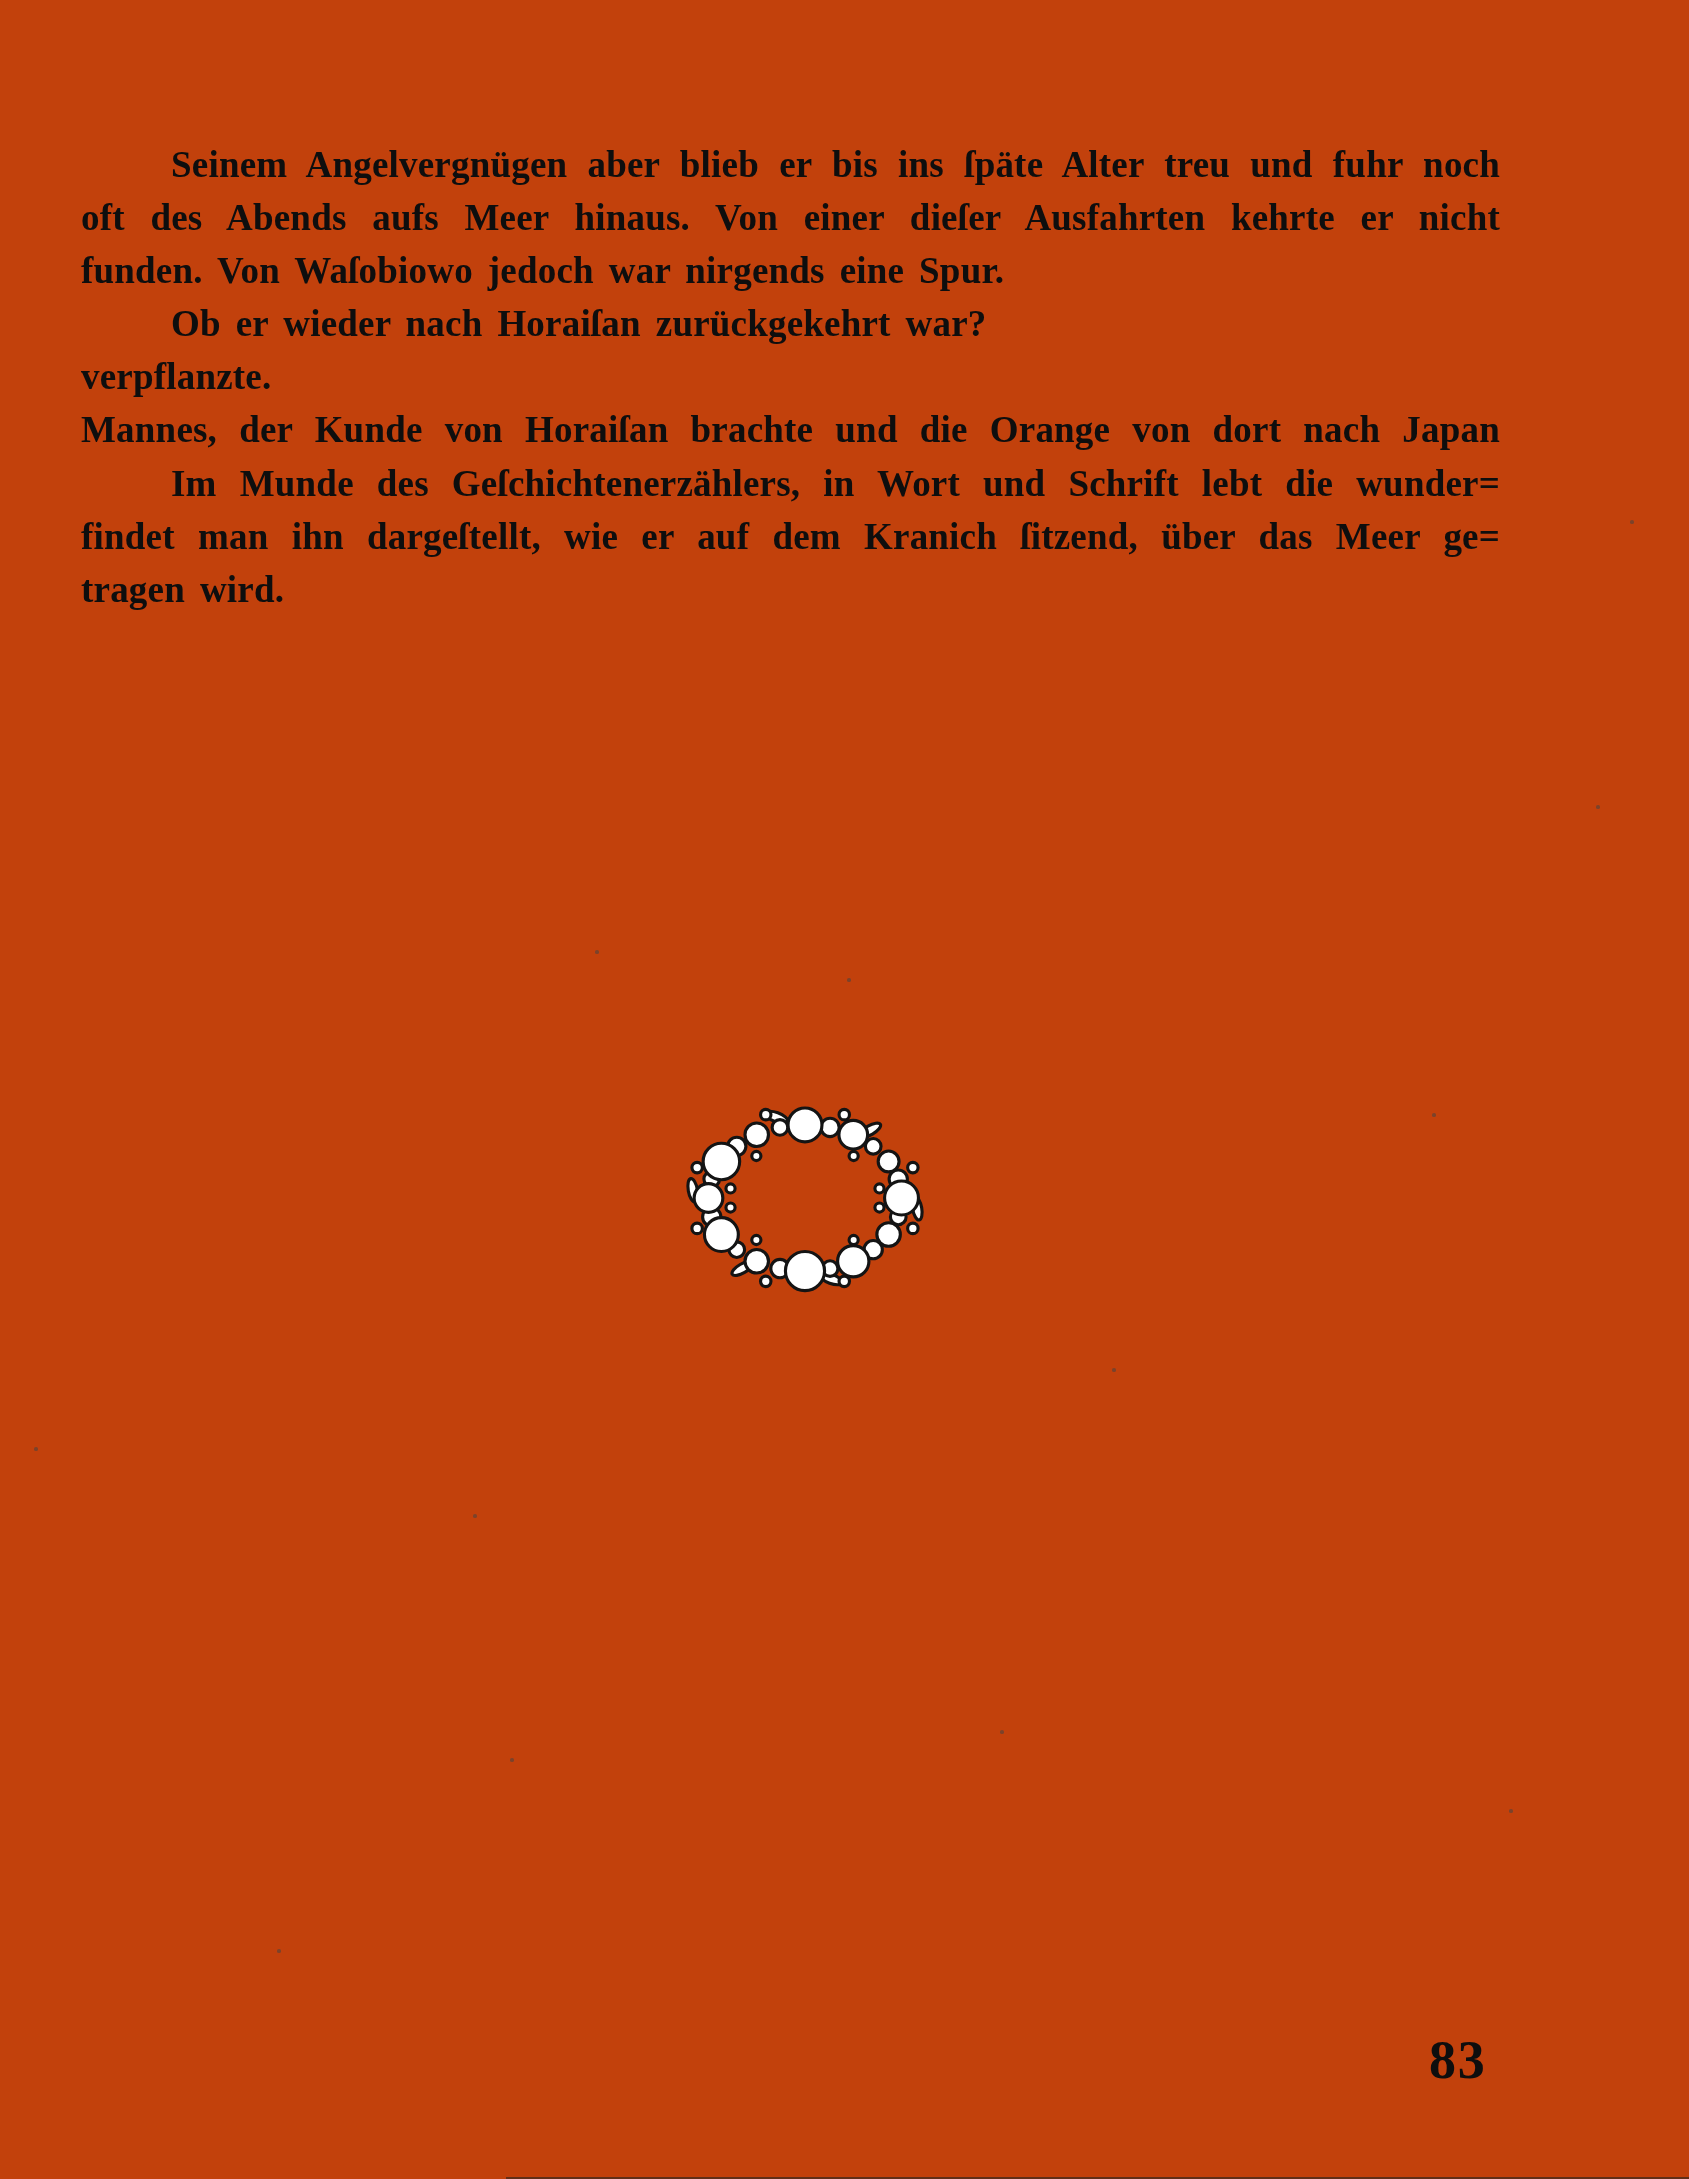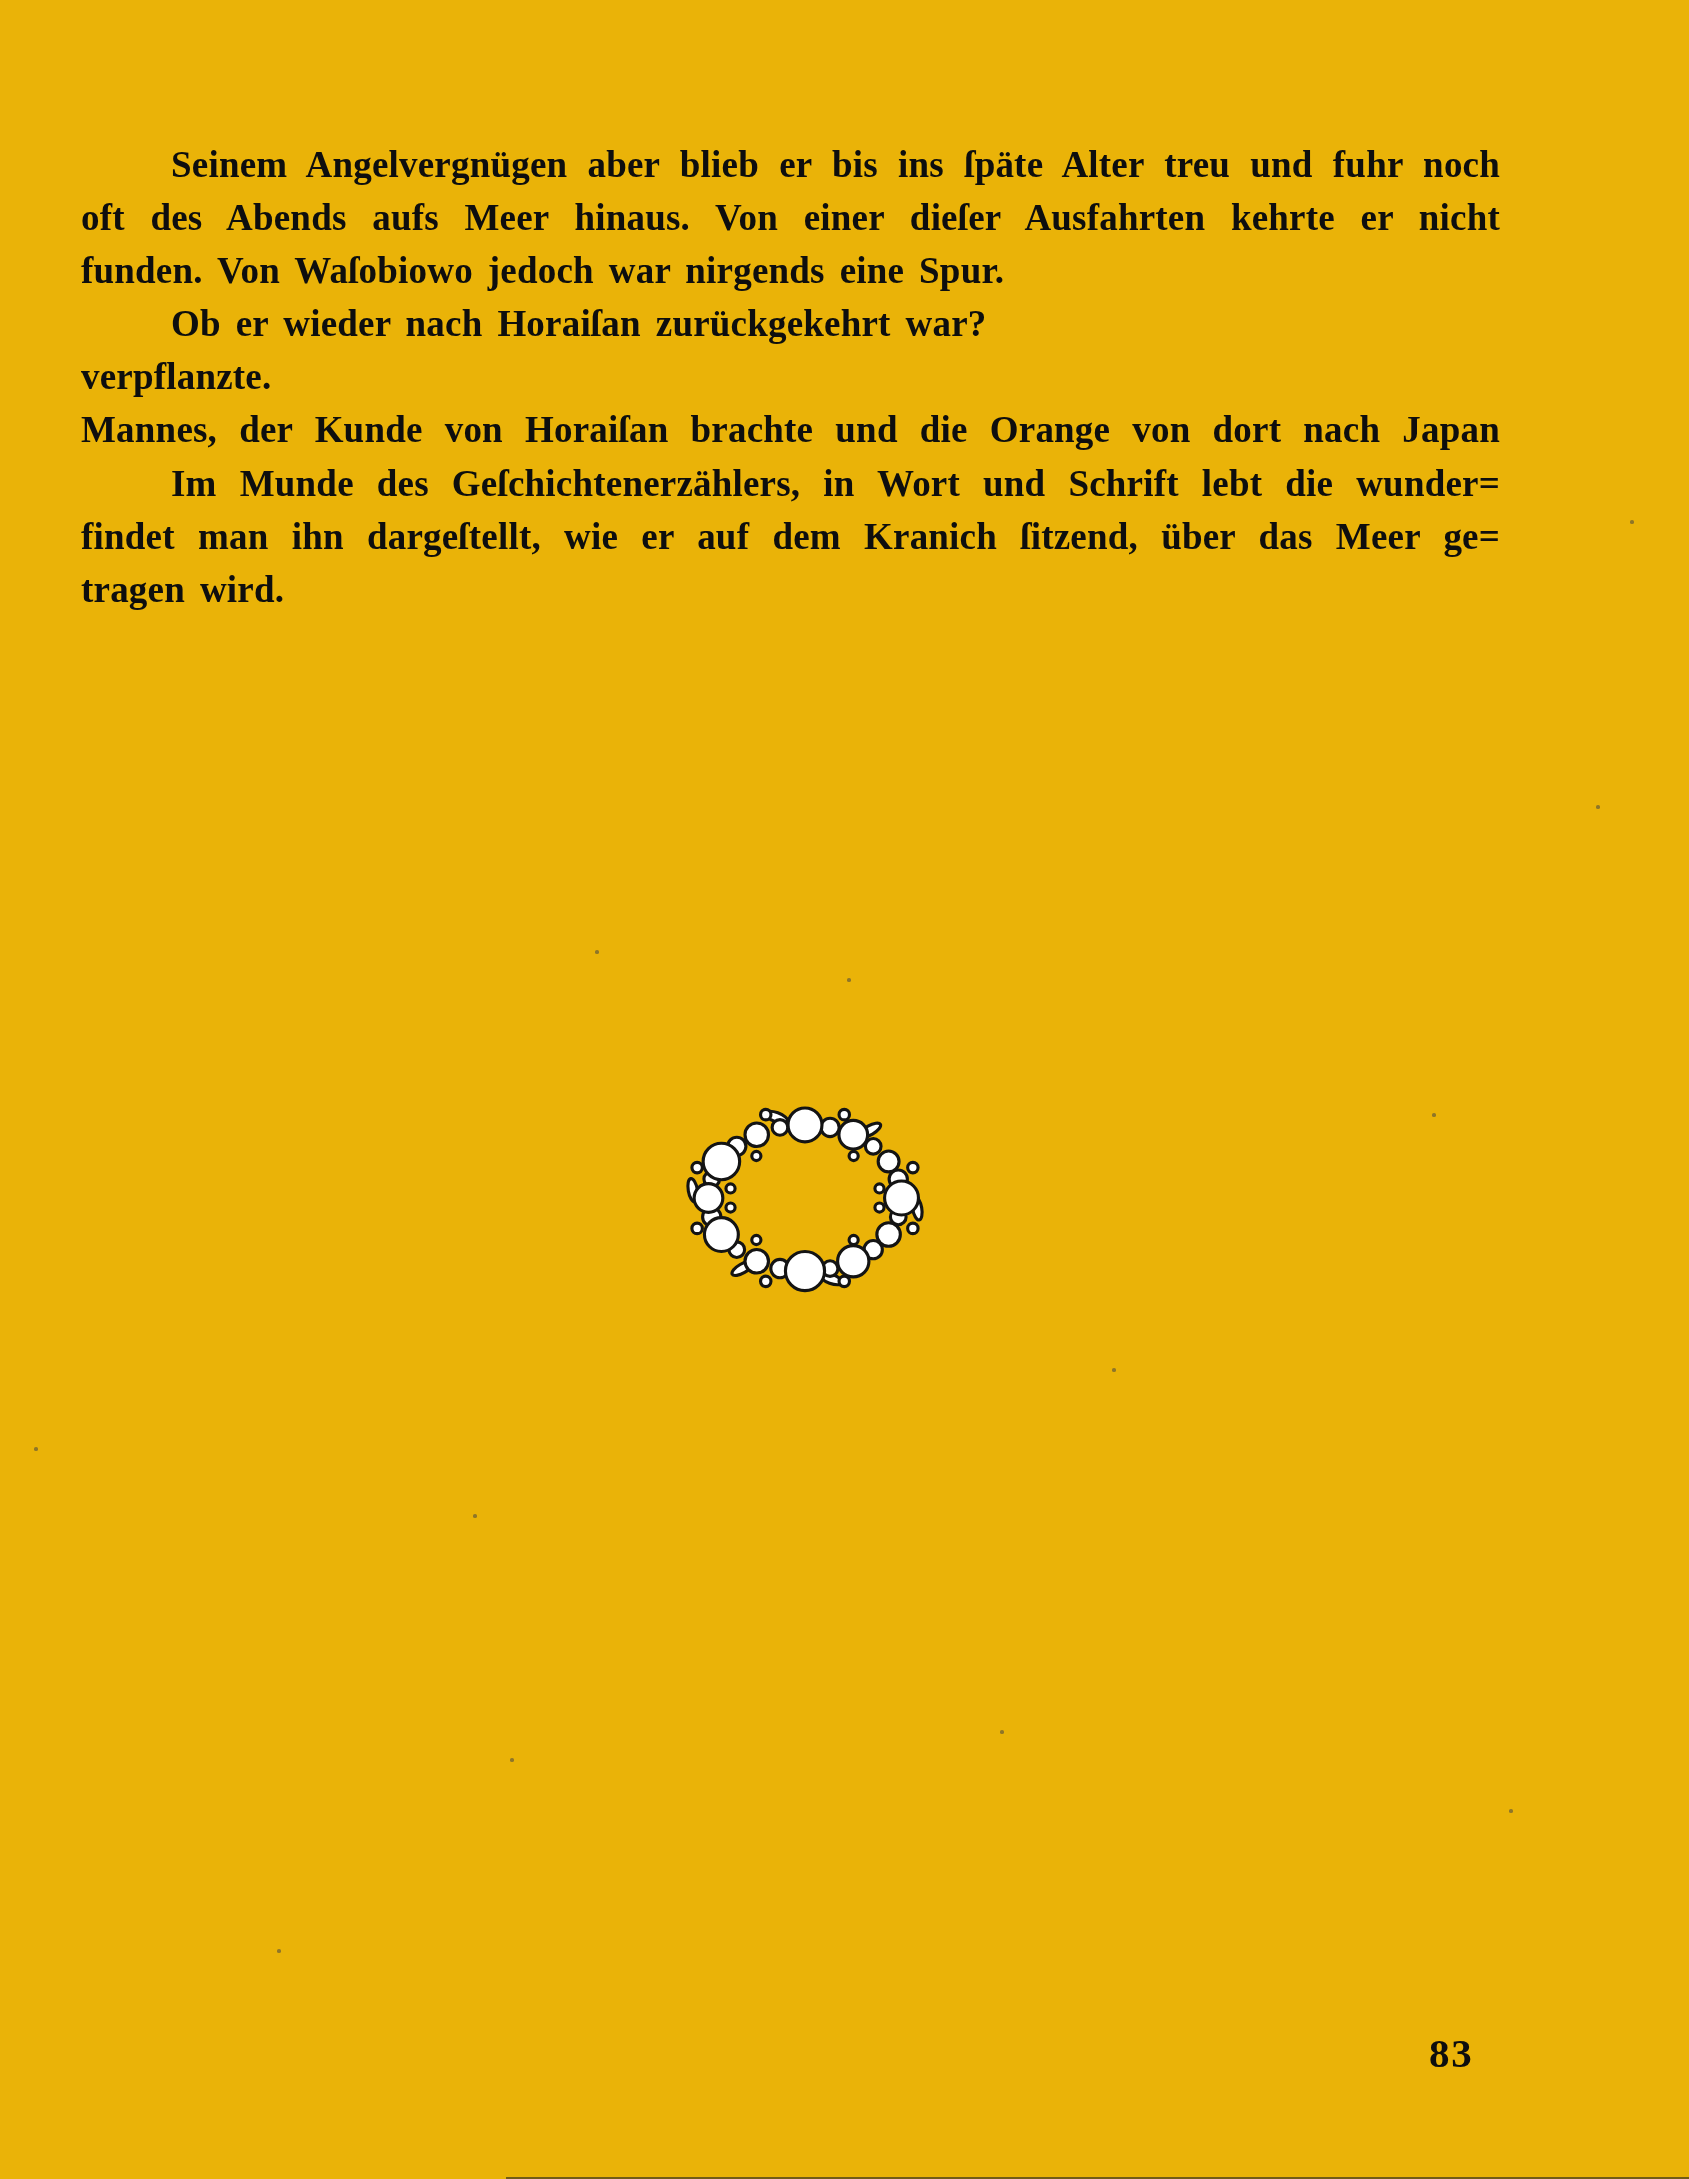--- a/index.html
+++ b/index.html
@@ -1,21 +1,21 @@
 <!DOCTYPE html>
 <html style="font-size:14.8px"><head>
 <meta charset="utf-8">
 <style>
   html, body { margin: 0; padding: 0; background: #e8e8e8; }
   .book-page {
     position: relative;
     width: 1690px;
     height: 2180px;
     margin: 0 auto;
-    background: #eab308;
+    background: #c2410c;
     color: #0e0e0e;
     font-family: "Liberation Serif", "DejaVu Serif", serif;
     overflow: hidden;
   }
   .text-block {
     position: absolute;
     left: 81px;
     top: 138px;
     width: 1419px;
   }
@@ -34,21 +34,21 @@
     position: absolute;
     left: 685px;
     top: 1100px;
     width: 240px;
     height: 196px;
   }
   .page-number {
     position: absolute;
     left: 1429px;
     top: 2029px;
-    font-size: 41px;
+    font-size: 54px;
     font-weight: 700;
     letter-spacing: 1.8px;
   }
   .scan-edge {
     position: absolute;
     left: 506px;
     right: 0;
     bottom: 0;
     height: 2.8px;
     background: #222;

